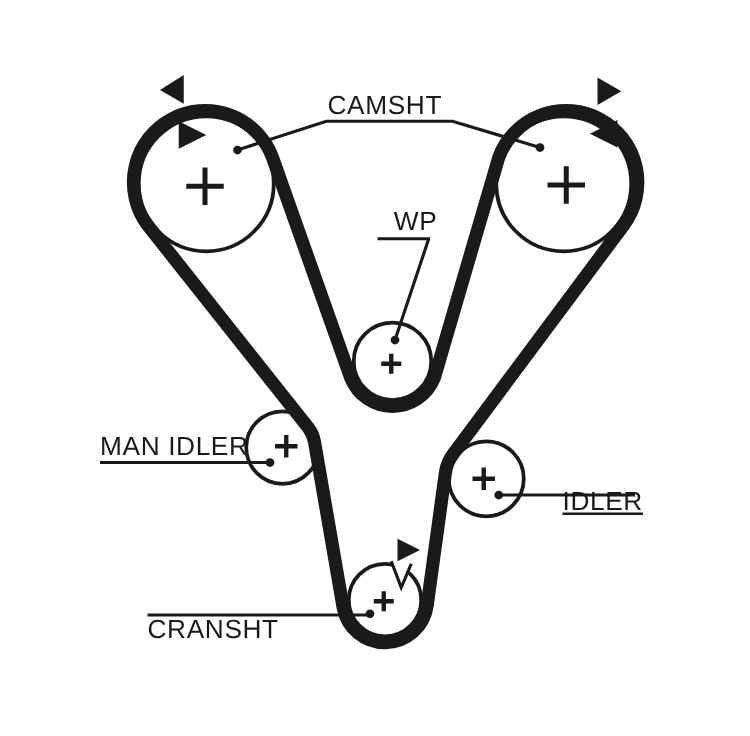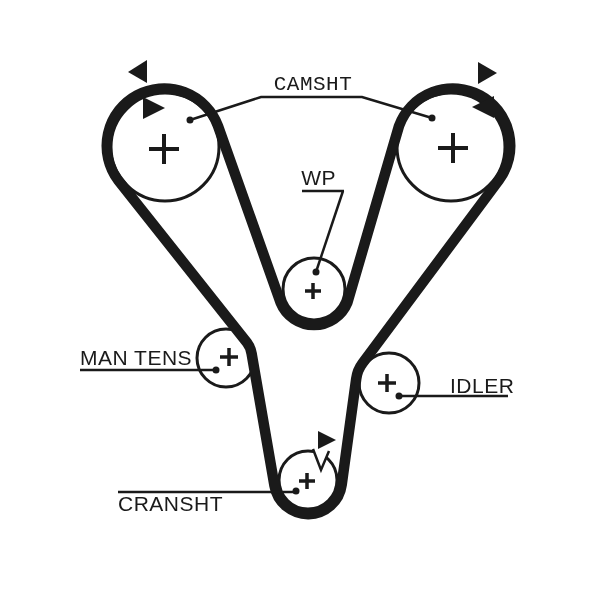--- a/index.html
+++ b/index.html
@@ -12,24 +12,24 @@
   }
   #stage svg{position:absolute;left:0;top:0;}
   .lbl{
     position:absolute;
     font-size:21px;
     line-height:1;
     color:#1a1a1a;
     white-space:nowrap;
     letter-spacing:.5px;
   }
-  #lbl-camsht{left:262px;top:74px;width:102px;text-align:center;font-family:Liberation Mono, monospace;}
-  #lbl-wp{left:293px;top:167px;width:43px;text-align:right;}
+  #lbl-camsht{left:262px;top:74px;width:102px;text-align:left;}
+  #lbl-wp{left:315px;top:167px;width:43px;text-align:left;}
   #lbl-mantens{left:80px;top:347px;}
-  #lbl-idler{left:450px;top:375px;}
+  #lbl-idler{left:450px;top:391px;text-decoration:underline;}
   #lbl-cransht{left:118px;top:493px;}
 </style>
 </head>
 <body>
 
 <div id="stage">
 
   <svg width="600" height="589" viewBox="0 0 600 589">
 
     <g stroke="#1a1a1a" stroke-width="3" fill="#ffffff">
@@ -101,17 +101,17 @@
       <circle cx="432" cy="118" r="3.5"></circle>
       <circle cx="316" cy="272" r="3.5"></circle>
       <circle cx="216" cy="370" r="3.5"></circle>
       <circle cx="399" cy="396" r="3.5"></circle>
       <circle cx="296" cy="491" r="3.5"></circle>
     </g>
   </svg>
 
   <div class="lbl" id="lbl-camsht">CAMSHT</div>
   <div class="lbl" id="lbl-wp">WP</div>
-  <div class="lbl" id="lbl-mantens">MAN TENS</div>
+  <div class="lbl" id="lbl-mantens">MAN IDLER</div>
   <div class="lbl" id="lbl-idler">IDLER</div>
   <div class="lbl" id="lbl-cransht">CRANSHT</div>
 
 </div>
 
 </body></html>

